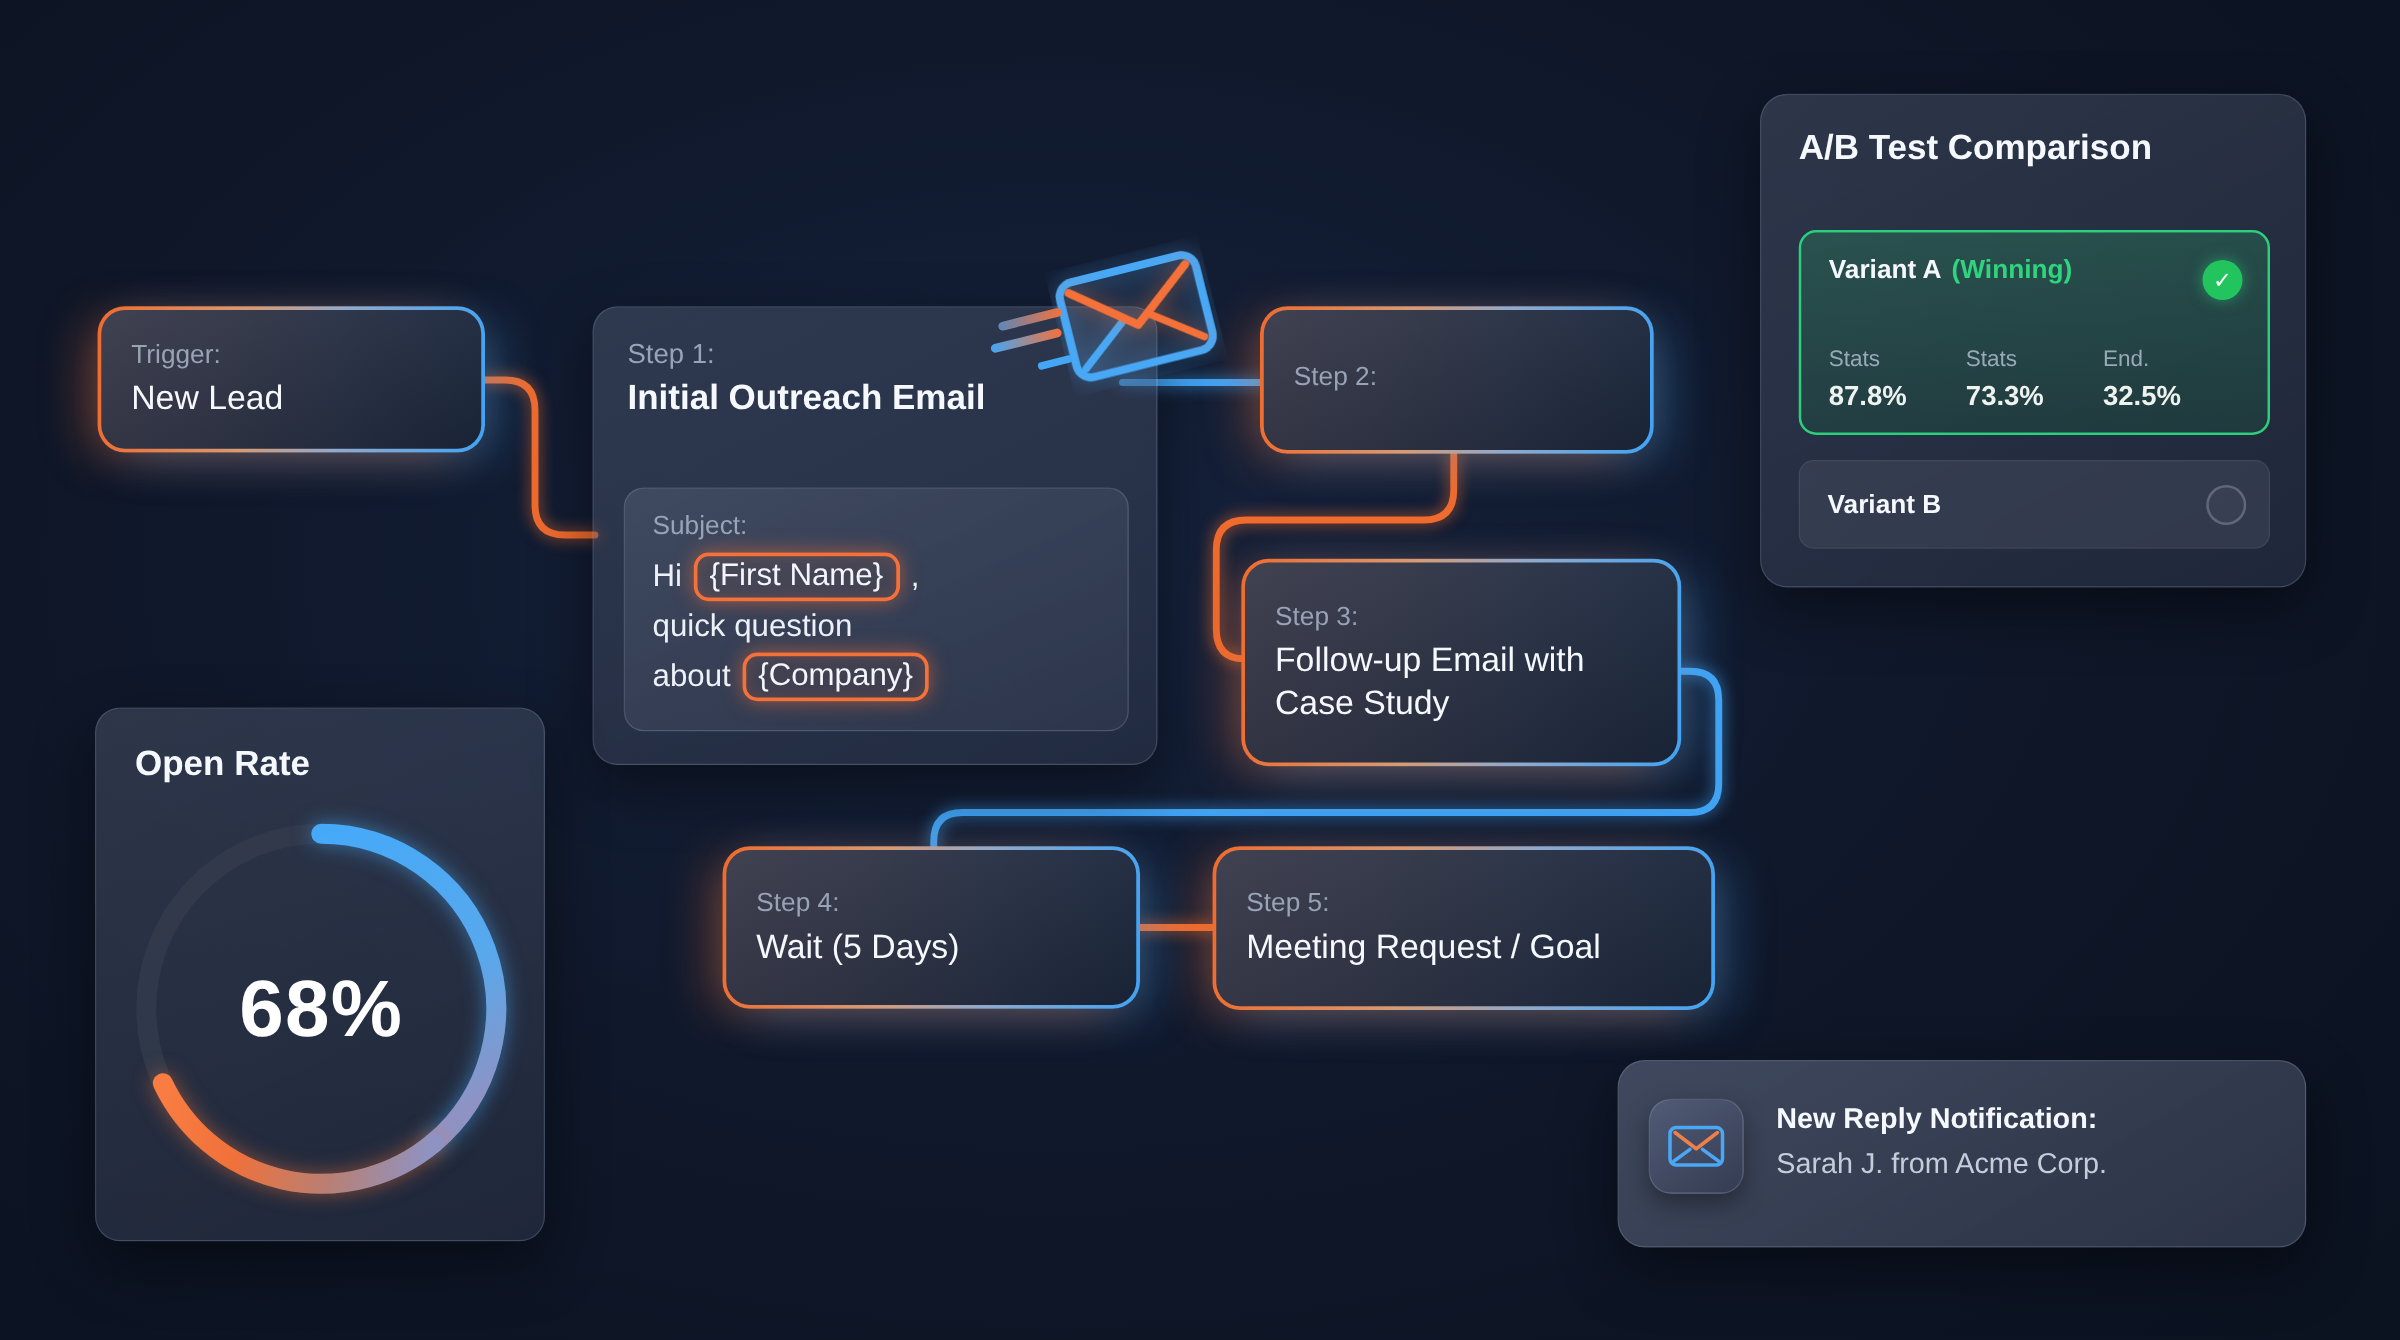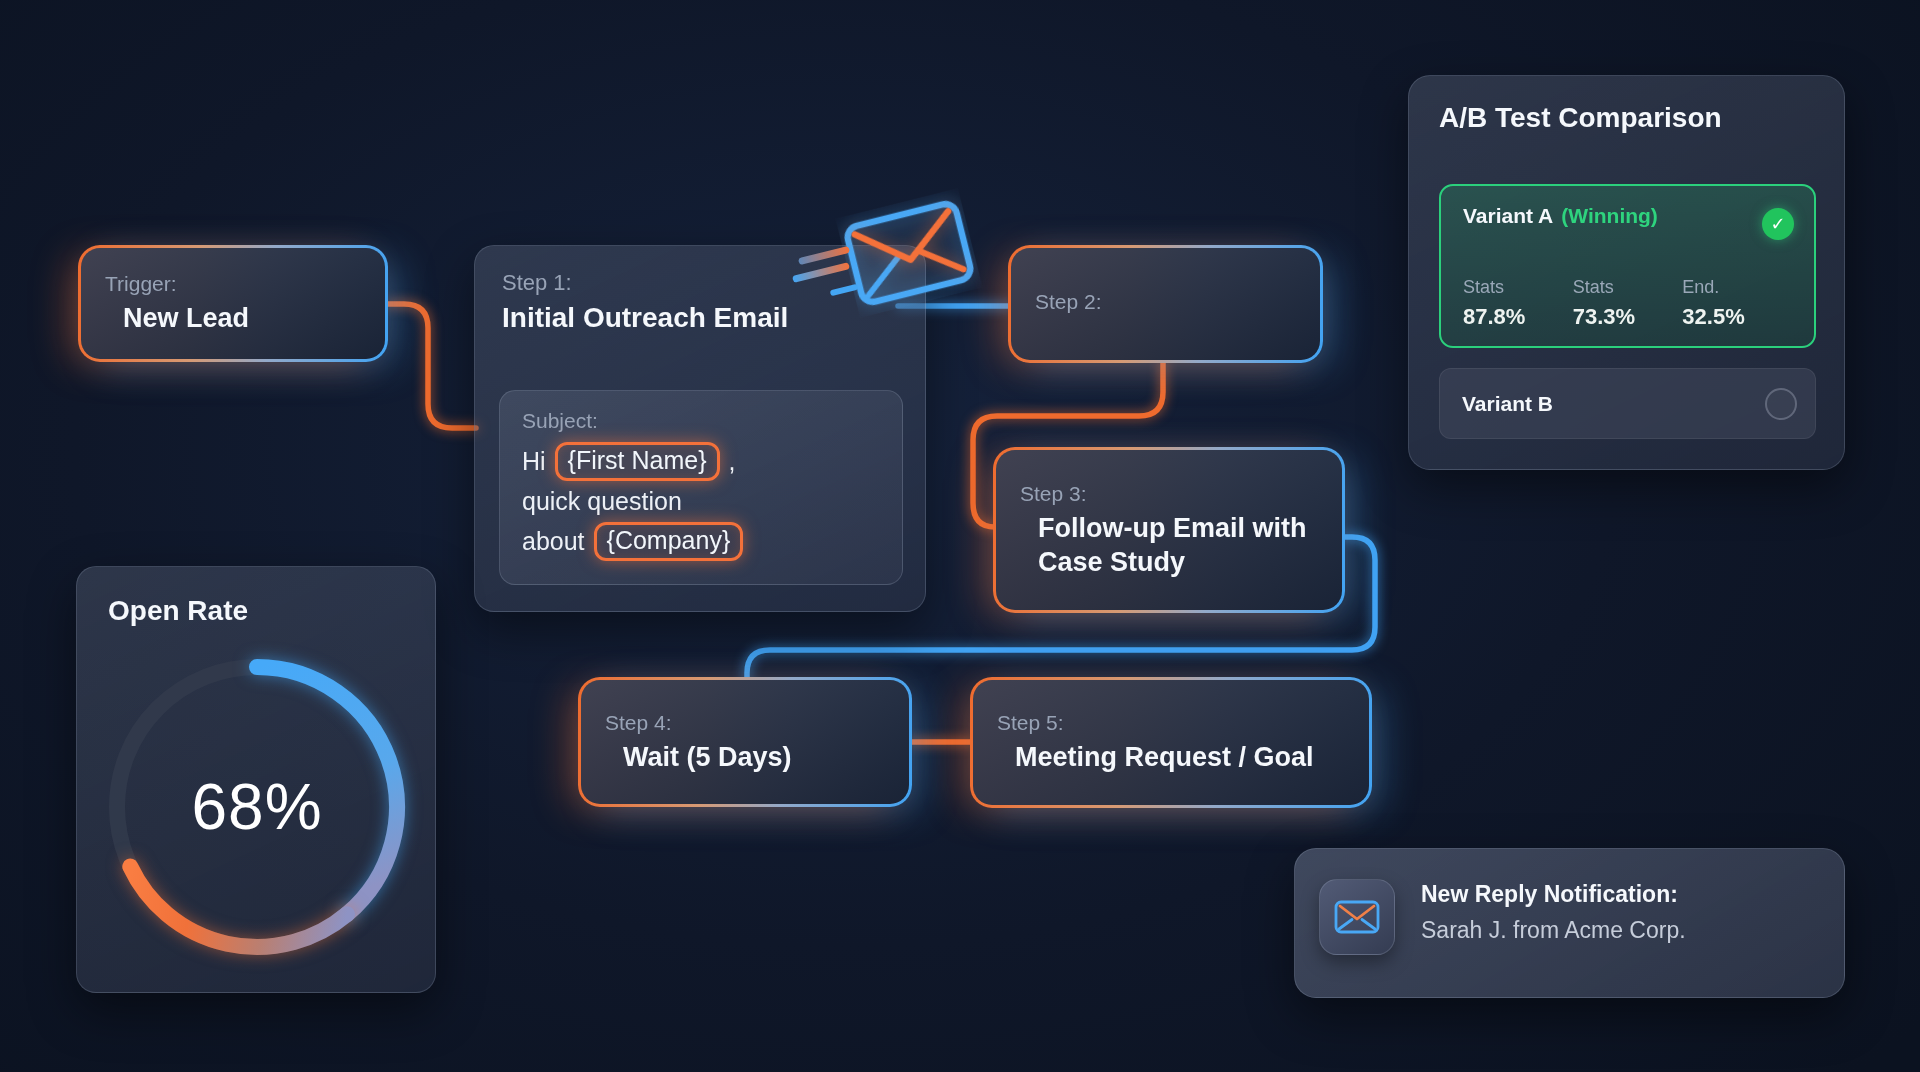--- a/index.html
+++ b/index.html
@@ -20,21 +20,21 @@
     position:absolute;z-index:2;border-radius:22px;padding:3px;
     background:linear-gradient(95deg,#ef6b2e 0%,#d79a74 38%,#93a9c9 62%,#41a3f3 100%);
     box-shadow:-14px 6px 38px -6px rgba(239,107,46,.4), 14px 8px 38px -6px rgba(65,163,243,.38);
   }
   .node-body{
     width:100%;height:100%;border-radius:19px;padding:16px 24px;
     background:linear-gradient(150deg,rgba(55,63,83,.95),rgba(24,31,48,.97));
     display:flex;flex-direction:column;justify-content:center;
   }
   .node-label{font-size:21px;color:#98a3b6;margin-bottom:5px;}
-  .node-title{font-size:27px;line-height:34px;font-weight:700;color:#f5f8fc;margin-left:18px;}
+  .node-title{font-size:27px;line-height:34px;font-weight:400;color:#f5f8fc;}
   
   .glass{
     position:absolute;z-index:2;border-radius:20px;
     background:linear-gradient(155deg,rgba(96,106,128,.38),rgba(44,52,72,.58));
     border:1.5px solid rgba(160,172,196,.22);
     box-shadow:0 18px 48px rgba(0,0,0,.45);
   }
   
   .step1-label{position:absolute;left:27px;top:24px;font-size:22px;color:#98a3b6;}
   .step1-title{position:absolute;left:27px;top:56px;font-size:28px;font-weight:700;color:#f5f8fc;}
@@ -84,21 +84,21 @@
   .radio{
     position:absolute;right:18px;top:50%;transform:translateY(-50%);
     width:32px;height:32px;border-radius:50%;
     border:2px solid rgba(200,210,225,.28);background:rgba(255,255,255,.03);
   }
   
   .or-title{position:absolute;left:31px;top:28px;font-size:28px;font-weight:700;color:#f5f8fc;}
   .donut-wrap{position:absolute;inset:0;}
   .donut-center{
     position:absolute;left:180px;top:240px;transform:translate(-50%,-50%);
-    font-size:64px;font-weight:400;color:#fff;letter-spacing:1px;
+    font-size:64px;font-weight:700;color:#fff;letter-spacing:1px;
   }
   
   .notif{
     background:linear-gradient(150deg,rgba(104,114,138,.55),rgba(52,60,80,.78));
     border:1.5px solid rgba(170,182,204,.22);border-radius:22px;
   }
   .notif-tile{
     position:absolute;left:24px;top:30px;width:76px;height:76px;border-radius:18px;
     background:linear-gradient(145deg,#525b76,#343c52);
     border:1.5px solid rgba(200,210,230,.18);

